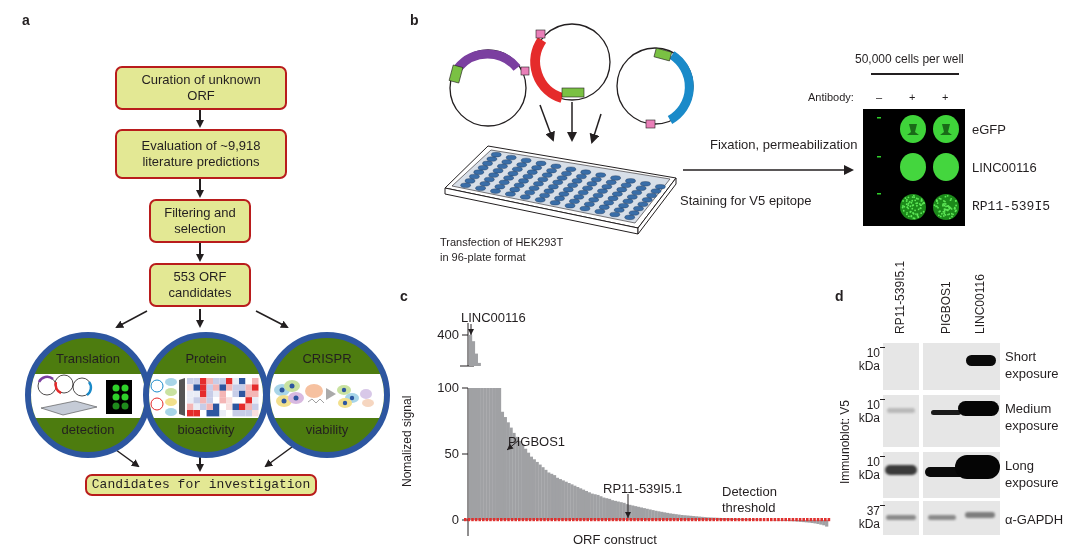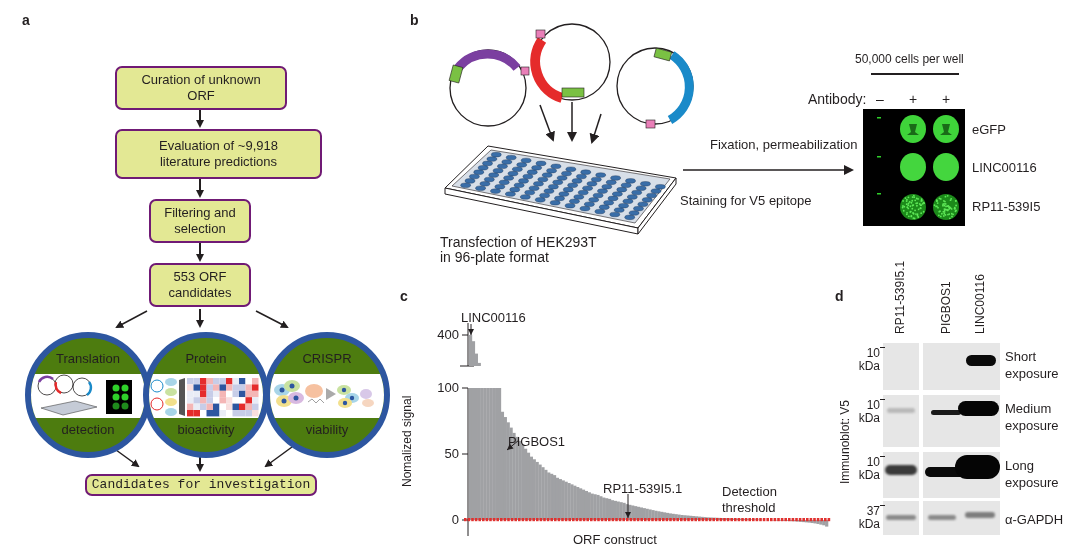--- a/index.html
+++ b/index.html
@@ -1,42 +1,42 @@
 <!DOCTYPE html>
 <html><head>
 <meta charset="utf-8">
 <style>
   html, body { margin:0; padding:0; background:#ffffff; }
   body { width:1080px; height:558px; position:relative; overflow:hidden;
          font-family:"Liberation Sans", sans-serif; color:#231f20; }
   .abs { position:absolute; }
   .panel-letter { position:absolute; font-weight:bold; font-size:14px; }
-  .flow-box { position:absolute; background:#e3e894; border:2px solid #701a75; border-radius:7px;
+  .flow-box { position:absolute; background:#e3e894; border:2px solid #b91c1c; border-radius:7px;
               box-sizing:border-box; display:flex; align-items:center; justify-content:center;
               text-align:center; font-size:13px; line-height:16px; }
   .circle { position:absolute; width:114px; height:114px; border-radius:50%; border:6px solid #2d56a0;
             background:#4d7c0f; overflow:hidden; box-sizing:content-box; }
   .circle .band { position:absolute; left:0; right:0; top:36px; height:44px; background:#ffffff; }
   .circle .ctitle { position:absolute; left:0; right:0; top:13px; text-align:center; font-size:13px; }
   .circle .cfoot { position:absolute; left:0; right:0; top:84px; text-align:center; font-size:13px; }
-  .txt { position:absolute; font-size:14px; white-space:nowrap; }
+  .txt { position:absolute; font-size:11px; white-space:nowrap; }
   svg { position:absolute; overflow:visible; }
   .blot { position:absolute; background:#e6e6e6; }
   .mw { position:absolute; font-size:12px; text-align:right; line-height:13px; }
   .rotlabel { position:absolute; font-size:12px; transform-origin:left top; transform:rotate(-90deg); white-space:nowrap; }
 </style>
 </head>
 <body>
 
 <div class="panel-letter" style="left:22px;top:12px;">a</div>
 
 <div class="flow-box" style="left:115px;top:66px;width:172px;height:44px;">
   <div><span>Curation of unknown</span><br><span>ORF</span></div>
 </div>
-<div class="flow-box" style="left:115px;top:129px;width:207px;height:50px;">
+<div class="flow-box" style="left:115px;top:129px;width:172px;height:50px;">
   <div><span>Evaluation of ~9,918</span><br><span>literature predictions</span></div>
 </div>
 <div class="flow-box" style="left:149px;top:199px;width:102px;height:44px;">
   <div><span>Filtering and</span><br><span>selection</span></div>
 </div>
 <div class="flow-box" style="left:149px;top:263px;width:102px;height:44px;">
   <div><span>553 ORF</span><br><span>candidates</span></div>
 </div>
 
 <svg width="400" height="558" style="left:0;top:0;">
@@ -479,21 +479,21 @@
         <circle cx="84.98106419288935" cy="100.72948273884931" r="0.9" fill="#5fe858"></circle>
         <circle cx="84.2711791468185" cy="97.14536564953771" r="0.9" fill="#5fe858"></circle>
         <circle cx="83.03078629530026" cy="97.47092873679196" r="0.9" fill="#5fe858"></circle>
         <circle cx="81.41750914086472" cy="100.1099515445288" r="0.9" fill="#5fe858"></circle>
         <circle cx="73.92749511708871" cy="97.28843706095839" r="0.9" fill="#5fe858"></circle>
       </g>
   </svg>
 </div>
 <div class="txt" style="left:972px;top:122px;font-size:13px;">eGFP</div>
 <div class="txt" style="left:972px;top:160px;font-size:13px;">LINC00116</div>
-<div class="txt" style="left:972px;top:199px;font-size:13px;">RP11-539I5</div>
+<div class="txt" style="left:972px;top:199px;font-size:13px;font-family:Liberation Mono, monospace;">RP11-539I5</div>
 
 <div class="panel-letter" style="left:400px;top:288px;">c</div>
 <svg id="chart" width="440" height="270" style="left:390px;top:288px;">
     <line x1="78" y1="100" x2="78" y2="248" stroke="#231f20" stroke-width="1"></line>
     <line x1="78" y1="35" x2="78" y2="78" stroke="#231f20" stroke-width="1"></line>
     <line x1="70" y1="78" x2="84" y2="78" stroke="#231f20" stroke-width="1"></line>
     <line x1="72" y1="232" x2="78" y2="232" stroke="#231f20" stroke-width="1"></line>
     <text x="69" y="236" text-anchor="end" font-size="13" fill="#231f20" font-family="Liberation Sans, sans-serif">0</text>
     <line x1="72" y1="166" x2="78" y2="166" stroke="#231f20" stroke-width="1"></line>
     <text x="69" y="170" text-anchor="end" font-size="13" fill="#231f20" font-family="Liberation Sans, sans-serif">50</text>

